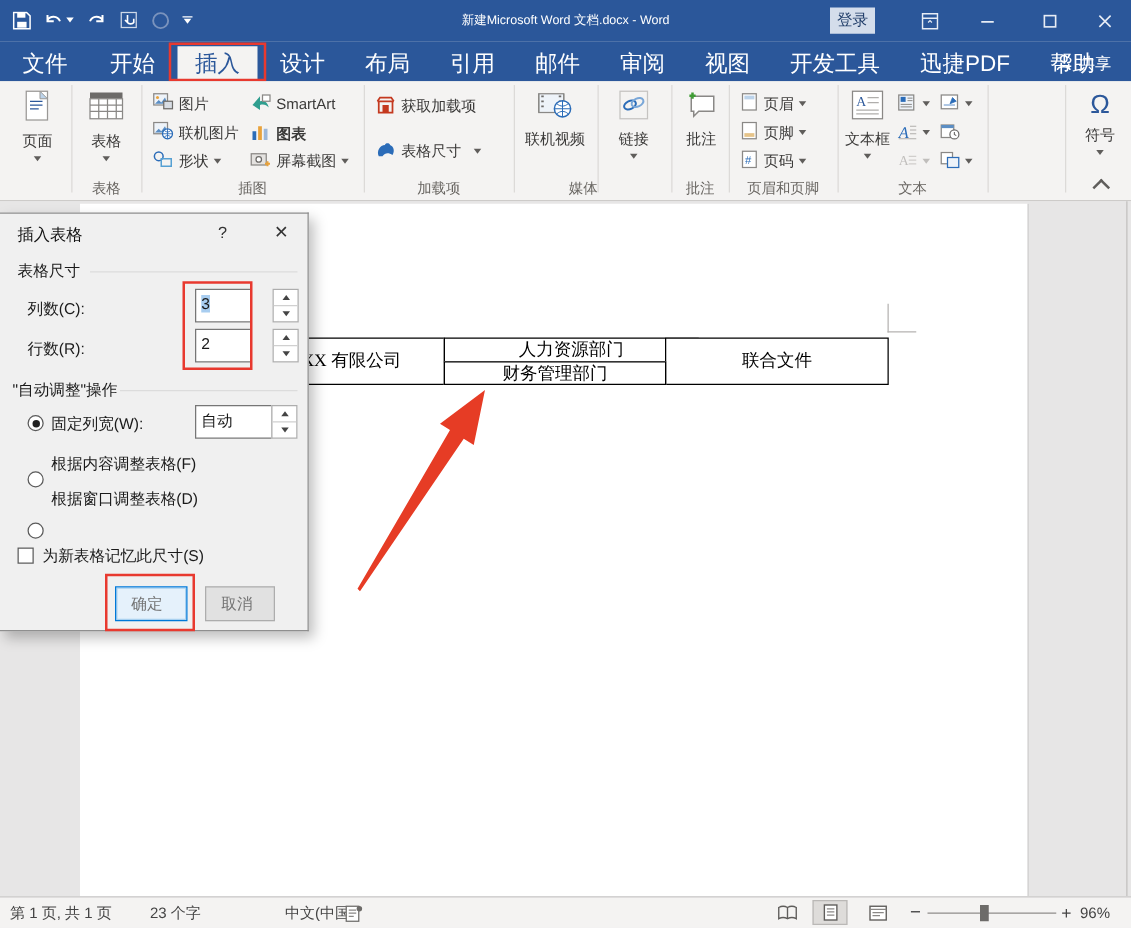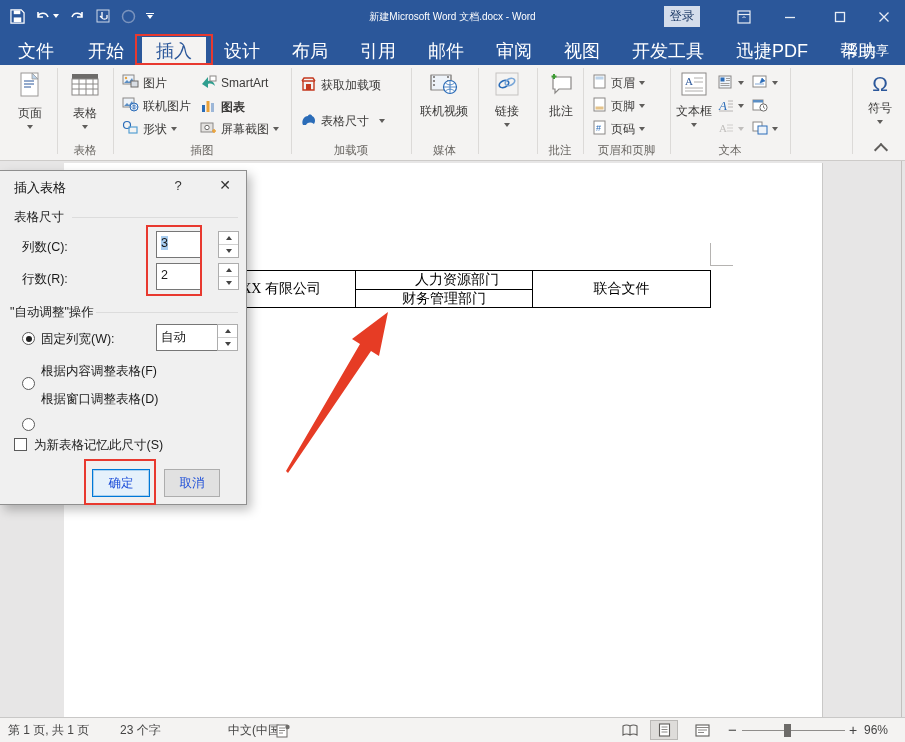--- a/index.html
+++ b/index.html
@@ -55,21 +55,21 @@
   .sect-label { font-size:12.5px; color:#1a1a1a; }
   .sect-line { height:1px; background:#dcdcdc; }
   .spininput { background:#fff; border:1px solid #767676; font-size:12.5px; padding:4px 4px; }
   .sel { background:#a8cdf0; }
   .spinbox { width:21px; background:#fff; border:1px solid #adadad; display:flex; flex-direction:column; }
   .spinbox > div { flex:1; display:flex; align-items:center; justify-content:center; }
   .spinbox > div + div { border-top:1px solid #d0d0d0; }
   .radio { width:13px; height:13px; border:1px solid #5a5a5a; border-radius:50%; background:#fff; position:relative; }
   .radio.on::after { content:""; position:absolute; left:2.5px; top:2.5px; width:6px; height:6px; border-radius:50%; background:#222; }
   .checkbox { width:13px; height:13px; border:1px solid #5a5a5a; background:#fff; }
-  .btn { text-align:center; font-size:12.5px; color:#1d4ed8; line-height:26px; }
+  .btn { font-size:12.5px; color:#737373; line-height:26px;padding-left:12px; }
   .redframe { border:2px solid #e8392f; pointer-events:none; }
 
   
   #statusbar { left:0; top:717px; width:905px; height:25px; background:#f4f3f2; border-top:1px solid #c9c8c7; font-size:12px; color:#444; }
   .st { top:0; height:24px; line-height:24px; }
   .viewbtn { top:2px; width:28px; height:20px; display:flex; align-items:center; justify-content:center; }
   .viewbtn.active { background:#dedcda; border:1px solid #bab8b6; }
   .zoomtrack { top:12px; height:1px; background:#8f8d8b; }
   .zoomthumb { top:6px; width:7px; height:13px; background:#6d6b69; }
 </style>
@@ -279,21 +279,21 @@
       <svg width="30" height="26" viewBox="0 0 30 26">
           <rect x="2" y="4" width="20" height="15" fill="#eef3f9" stroke="#8a8886"></rect>
           <path d="M2 4 v15 M22 4 v15" stroke="#8a8886"></path>
           <path d="M4 6 h2 M4 10 h2 M4 14 h2 M18 6 h2 M18 10 h2 M18 14 h2" stroke="#6d6b69" stroke-width="1.4"></path>
           <circle cx="21" cy="16" r="6.5" fill="#fff" stroke="#2b6cb8" stroke-width="1.2"></circle>
           <path d="M14.5 16 h13 M21 9.5 v13 M16.5 12 c3 2.5, 6 2.5, 9 0 M16.5 20 c3-2.5, 6-2.5, 9 0" stroke="#2b6cb8" stroke-width=".8" fill="none"></path>
         </svg>
     </span>
     <span class="blab">联机视频</span>
   </div>
-  <div class="abs glabel" style="left:411px; width:67px;">媒体</div>
+  <div class="abs glabel" style="left:411px; width:67px;text-align:right;">媒体</div>
 
   <div class="abs bigbtn" style="left:485px; top:6px; width:44px;">
     <span>
       <svg width="26" height="26" viewBox="0 0 26 26">
           <rect x="2" y="2" width="22" height="22" fill="none" stroke="#c5c3c1"></rect>
           <ellipse cx="10" cy="13" rx="5" ry="3.2" fill="none" stroke="#2b6cb8" stroke-width="1.6" transform="rotate(-25 10 13)"></ellipse>
           <ellipse cx="16" cy="11" rx="5" ry="3.2" fill="none" stroke="#7aa7d8" stroke-width="1.6" transform="rotate(-25 16 11)"></ellipse>
         </svg>
     </span>
     <span class="blab">链接</span>

